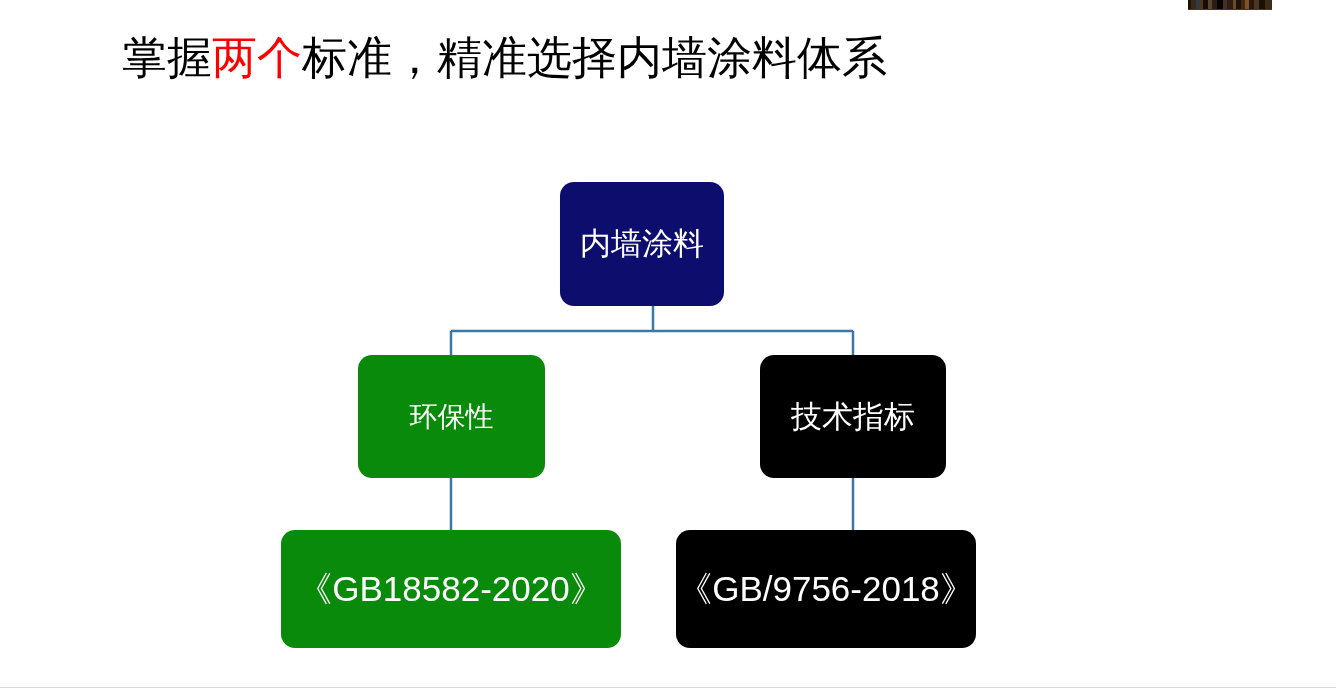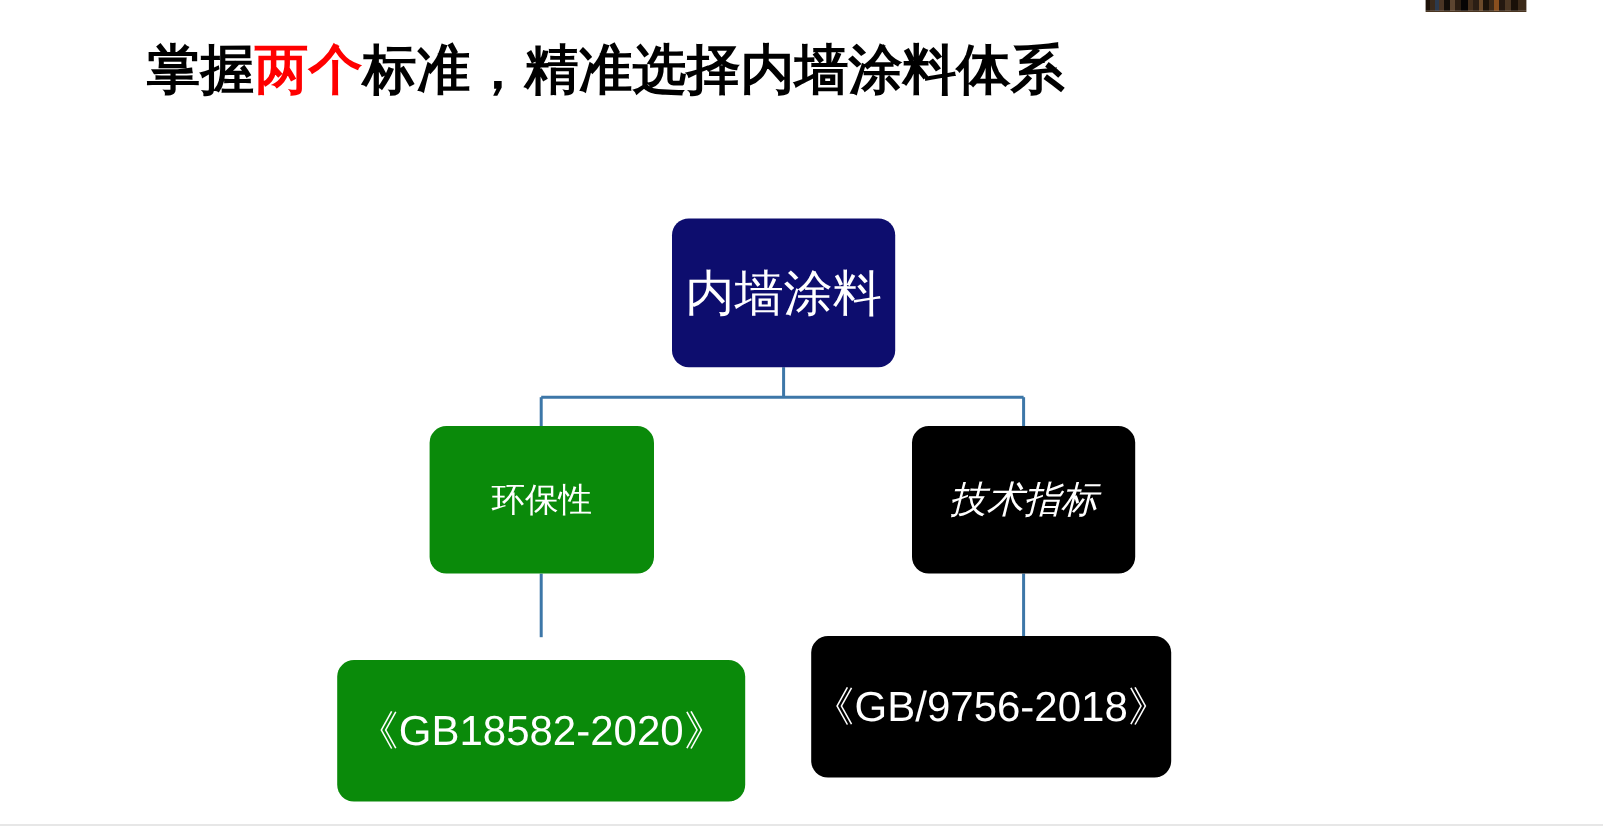--- a/index.html
+++ b/index.html
@@ -44,21 +44,21 @@
         #3c2a19 92%, #3c2a19 100%);
     border-bottom: 1px solid #4a3520;
   }
 
   
   .slide-title {
     position: absolute;
     left: 122px;
     top: 32px;
     font-size: 45px;
-    font-weight: bold;
+    font-weight: normal;
     letter-spacing: 0px;
     color: #000000;
     white-space: nowrap;
     line-height: 1.15;
   }
   .slide-title .accent { color: #ff0000; }
 
   
   .connectors {
     position: absolute;
@@ -75,43 +75,41 @@
     display: flex;
     align-items: center;
     justify-content: center;
     border-radius: 14px;
     color: #ffffff;
     text-align: center;
     box-sizing: border-box;
   }
   .node-root {
     left: 560px; top: 182px;
-    width: 186px; height: 124px;
+    width: 164px; height: 124px;
     background: #0d0d6e;
-    font-size: 41px;
+    font-size: 31px;
   }
   .node-env {
     left: 358px; top: 355px;
     width: 187px; height: 123px;
     background: #0a8a0a;
     font-size: 28px;
   }
   .node-tech {
     left: 760px; top: 355px;
     width: 186px; height: 123px;
     background: #000000;
     font-size: 31px;
-    font-style: italic;
   }
   .node-std-env {
     left: 281px; top: 530px;
     width: 340px; height: 118px;
     background: #0a8a0a;
     font-size: 35px;
-    margin-top: 20px;
   }
   .node-std-tech {
     left: 676px; top: 530px;
     width: 300px; height: 118px;
     background: #000000;
     font-size: 35px;
   }
 
   .bottom-rule {
     position: absolute;

